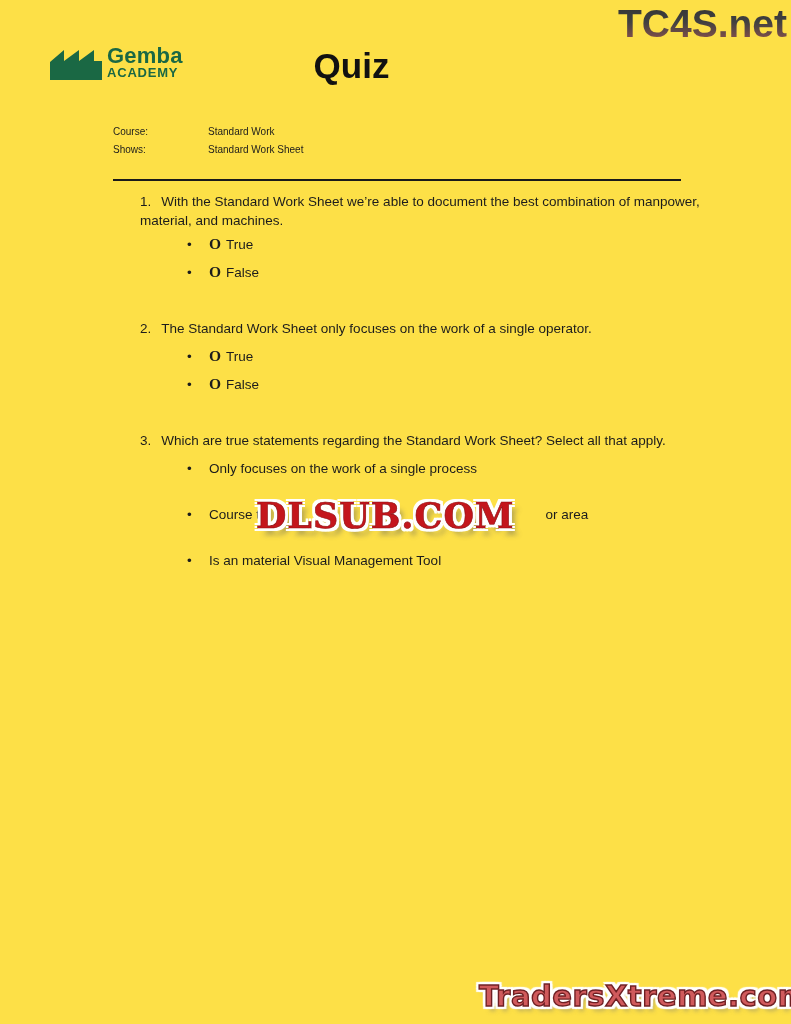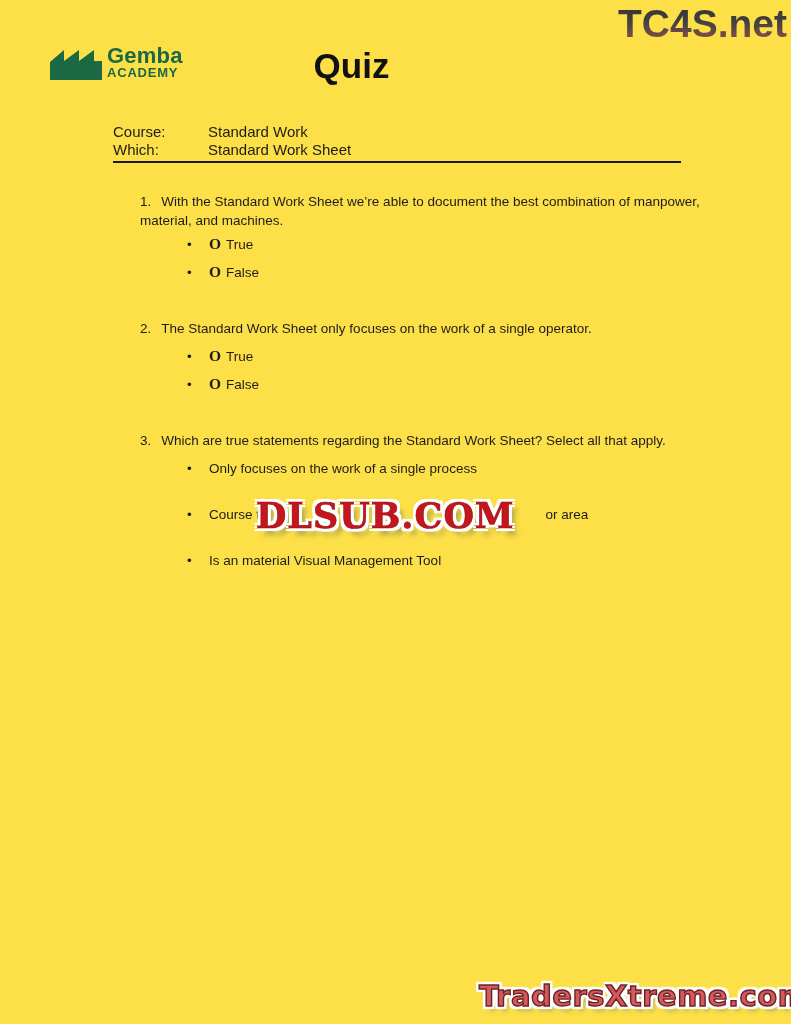--- a/index.html
+++ b/index.html
@@ -39,23 +39,23 @@
 
   
   .title {
     position:absolute; top:46px; left:-44px; width:100%;
     text-align:center; font-size:35px; font-weight:bold; color:#111;
   }
 
   
   .meta {
     position:absolute; left:113px; top:123px; width:568px;
-    font-size:15px; line-height:18px;
+    font-size:10px; line-height:18px;
     border-bottom:2px solid #1a1a1a;
-    padding-bottom:2px;
+    padding-bottom:20px;
   }
   .meta-row { display:flex; }
   .meta-label { width:95px; }
 
   
   .q-text {
     position:absolute; left:140px; width:578px;
     font-size:13.5px; line-height:19px;
   }
   .q-num { margin-right:10px; }
@@ -116,21 +116,21 @@
   </div>
 
   <div class="title">Quiz</div>
 
   <div class="meta">
     <div class="meta-row">
       <span class="meta-label">Course:</span>
       <span class="meta-value">Standard Work</span>
     </div>
     <div class="meta-row">
-      <span class="meta-label">Which:</span>
+      <span class="meta-label">Shows:</span>
       <span class="meta-value">Standard Work Sheet</span>
     </div>
   </div>
 
   <div class="q-text" style="top:192px;">
     <span class="q-num">1.</span><span>With the Standard Work Sheet we’re able to document the best combination of manpower, material, and machines.</span>
   </div>
   <div class="opt" style="top:236px;">
     <span class="bullet">•</span><span class="radio">O</span><span>True</span>
   </div>

